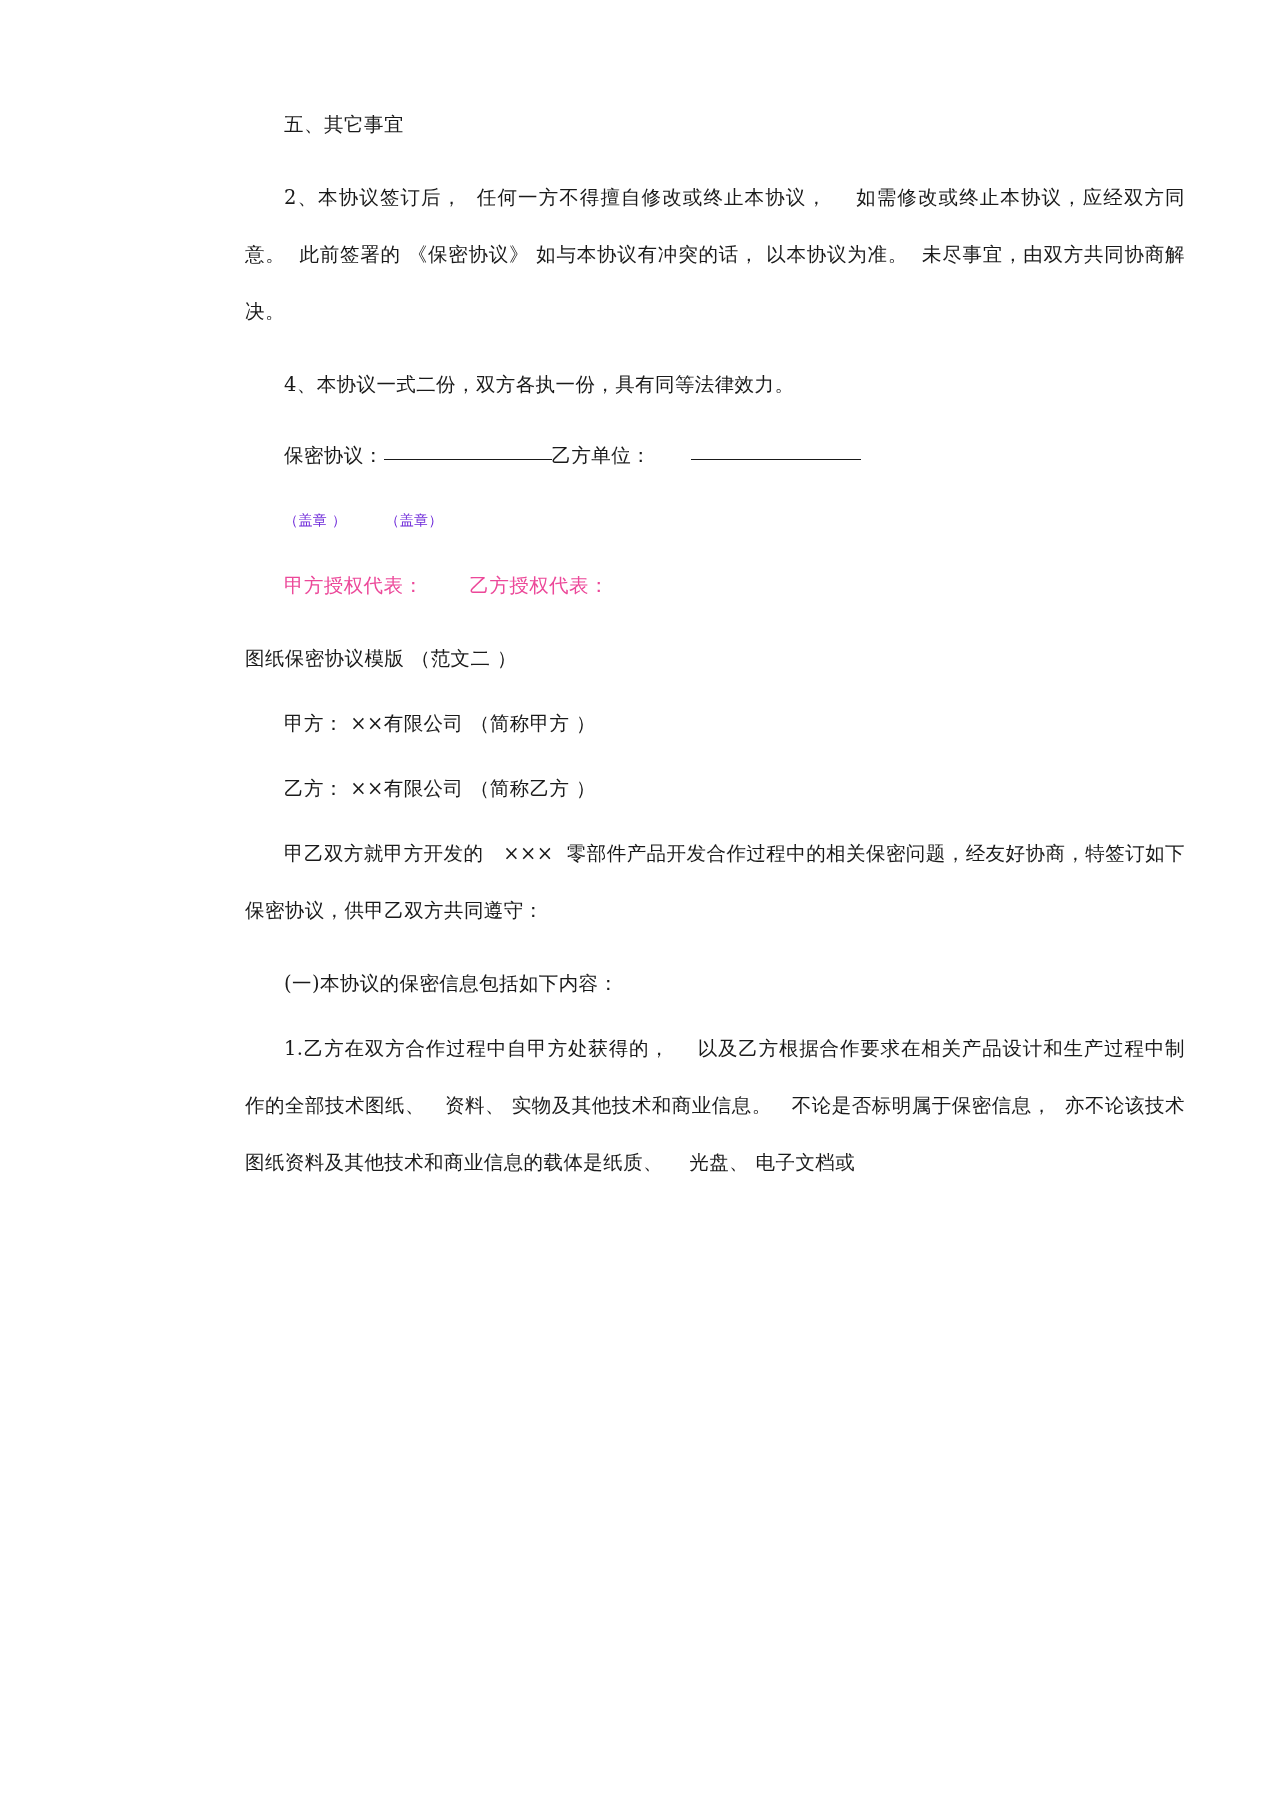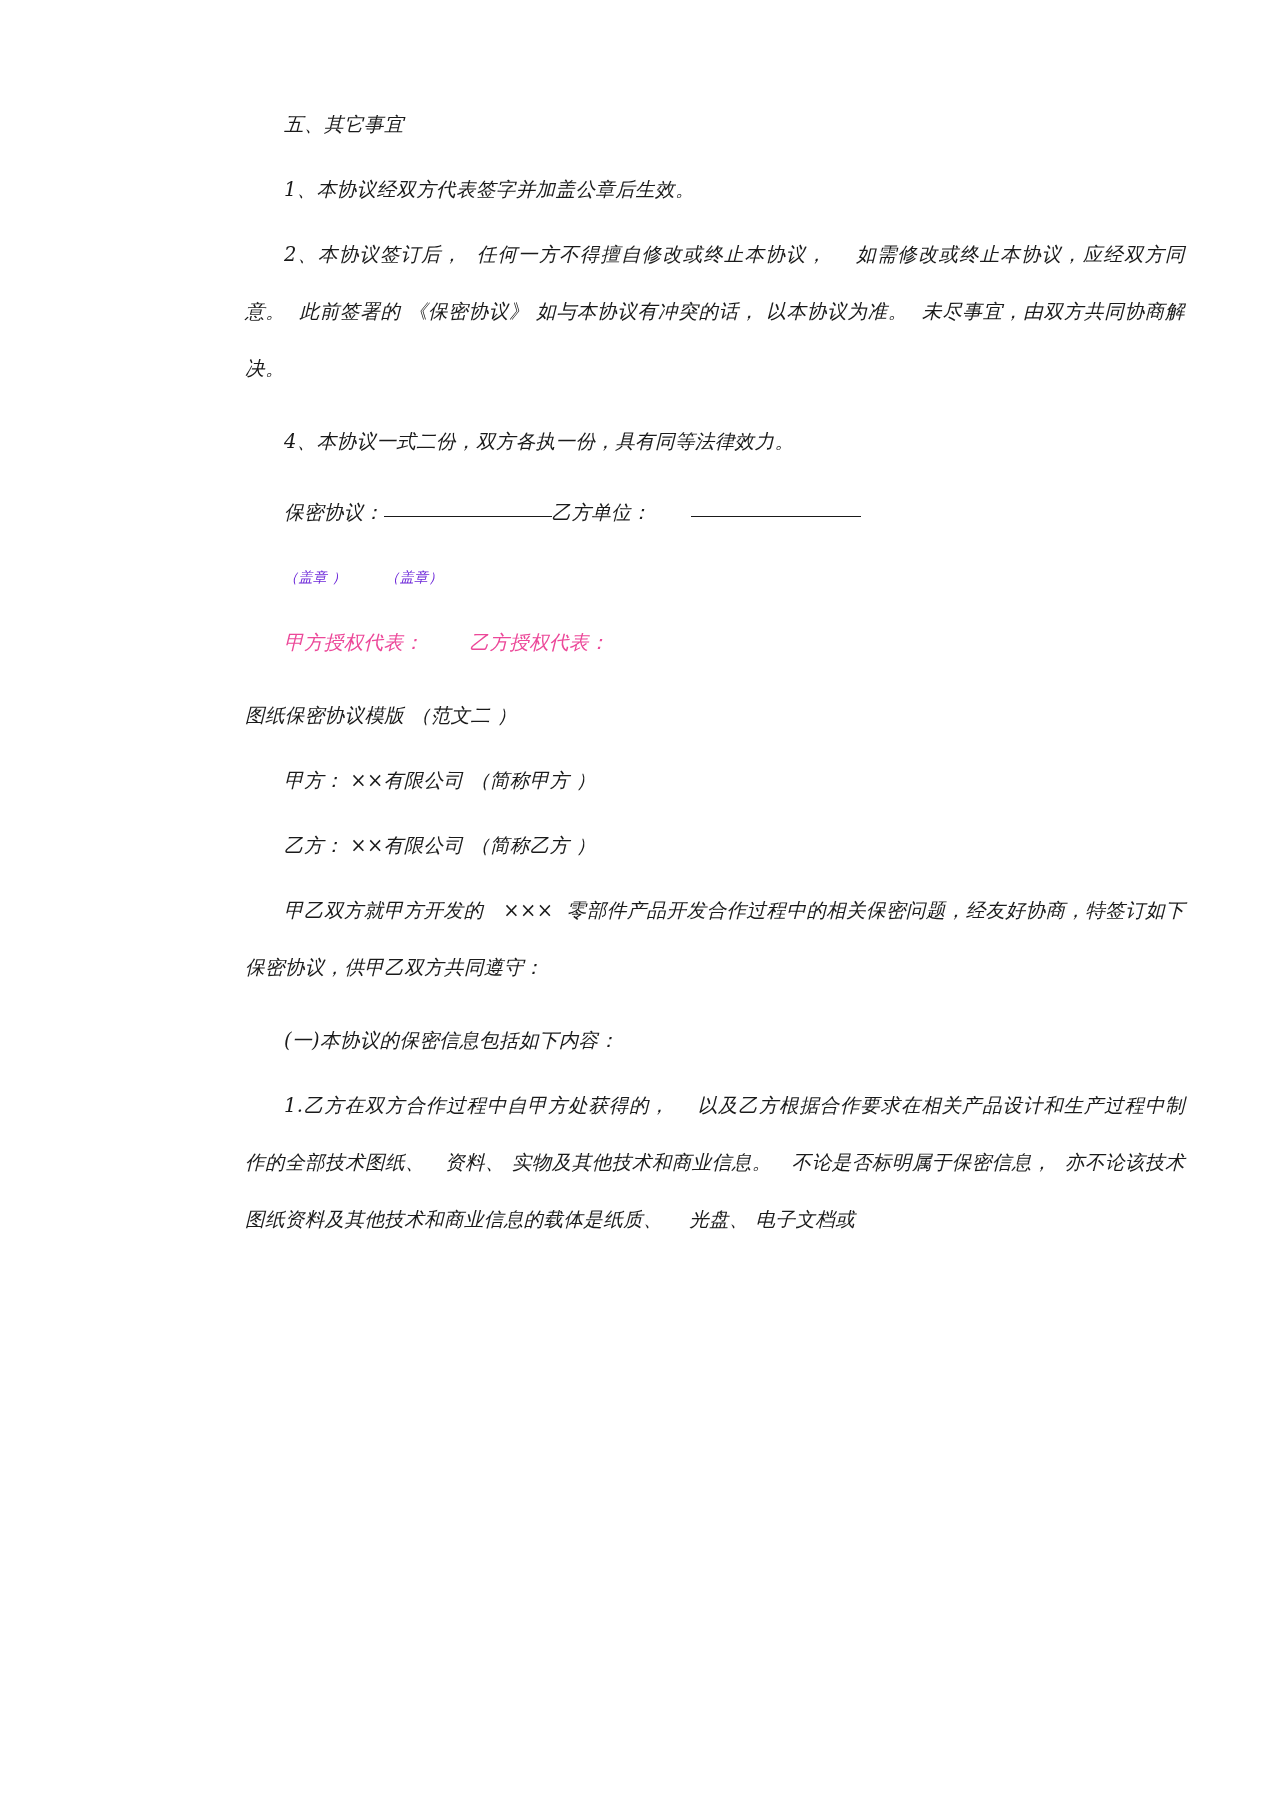--- a/index.html
+++ b/index.html
@@ -12,21 +12,20 @@
     font-family: "DejaVu Serif", "Liberation Serif", serif;
   }
   .page {
     position: relative;
     width: 1116px;
     height: 1812px;
     background: #ffffff;
     margin: 0 auto;
     overflow: hidden;
     box-sizing: border-box;
-    font-style: italic;
   }
   .content {
     position: absolute;
     left: 163px;
     top: 96px;
     width: 940px;
   }
   
   .para {
     font-size: 19.5px;
@@ -93,21 +92,20 @@
 </head>
 <body>
 
 <div class="page">
   <div class="content">
 
     <div class="heading">五、其它事宜</div>
 
     <div class="gap-sm"></div>
 
-    <div class="para indent">1、本协议经双方代表签字并加盖公章后生效。</div>
 
     <div class="gap-sm"></div>
 
     <div class="para indent tight">2、本协议签订后，  任何一方不得擅自修改或终止本协议，    如需修改或终止本协议，应经双方同意。  此前签署的 《保密协议》 如与本协议有冲突的话， 以本协议为准。  未尽事宜，由双方共同协商解决。</div>
 
     <div class="gap-sm"></div>
 
 
     <div class="gap-sm"></div>
 

